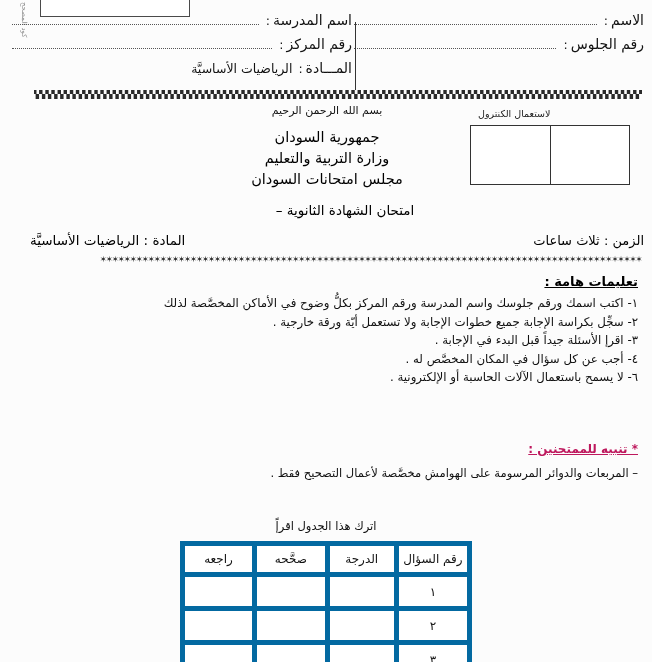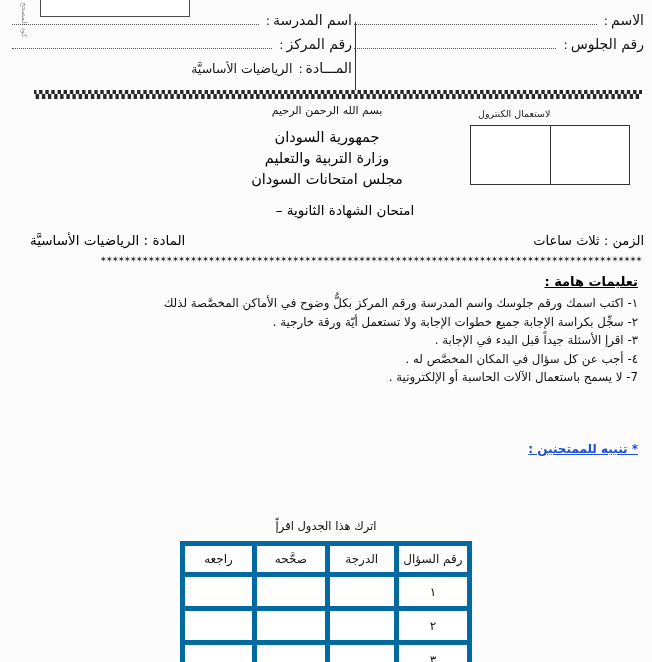--- a/index.html
+++ b/index.html
@@ -218,21 +218,21 @@
     position: absolute;
     top: 442px;
     right: 14px;
     left: 150px;
     text-align: right;
   }
   .notice-heading {
     font-size: 12px;
     font-weight: bold;
     text-decoration: underline;
-    color: #1d4ed8;
+    color: #be185d;
     margin-bottom: 7px;
   }
   .notice-item {
     font-size: 11.5px;
     line-height: 20px;
     color: #111;
     white-space: nowrap;
   }
 
   
@@ -337,25 +337,26 @@
   </div>
 
   <div class="sep star">✶✶✶✶✶✶✶✶✶✶✶✶✶✶✶✶✶✶✶✶✶✶✶✶✶✶✶✶✶✶✶✶✶✶✶✶✶✶✶✶✶✶✶✶✶✶✶✶✶✶✶✶✶✶✶✶✶✶✶✶✶✶✶✶✶✶✶✶✶✶✶✶✶✶✶✶✶✶✶✶✶✶✶✶✶✶✶✶✶✶</div>
 
   <div class="instructions">
     <div class="inst-heading">تعليمات هامة :</div>
     <div class="inst-item">١- اكتب اسمك ورقم جلوسك واسم المدرسة ورقم المركز بكلُّ وضوح في الأماكن المخصَّصة لذلك</div>
     <div class="inst-item">٢- سجِّل بكراسة الإجابة جميع خطوات الإجابة ولا تستعمل أيّة ورقة خارجية .</div>
     <div class="inst-item">٣- اقرإ الأسئلة جيداً قبل البدء في الإجابة .</div>
     <div class="inst-item">٤- أجب عن كل سؤال في المكان المخصَّص له .</div>
-    <div class="inst-item">7- لا يسمح باستعمال الآلات الحاسبة أو الإلكترونية .</div>
+    <div class="inst-item">٦- لا يسمح باستعمال الآلات الحاسبة أو الإلكترونية .</div>
   </div>
 
   <div class="notice">
     <div class="notice-heading">* تنبيه للممتحنين :</div>
+    <div class="notice-item">– المربعات والدوائر المرسومة على الهوامش مخصَّصة لأعمال التصحيح فقط .</div>
   </div>
 
   <div class="table-caption">اترك هذا الجدول اقرإً</div>
 
   <table class="grade-table">
     <thead>
       <tr>
         <th class="col-qnum">رقم السؤال</th>
         <th class="col-grade">الدرجة</th>
         <th class="col-corr">صحَّحه</th>

